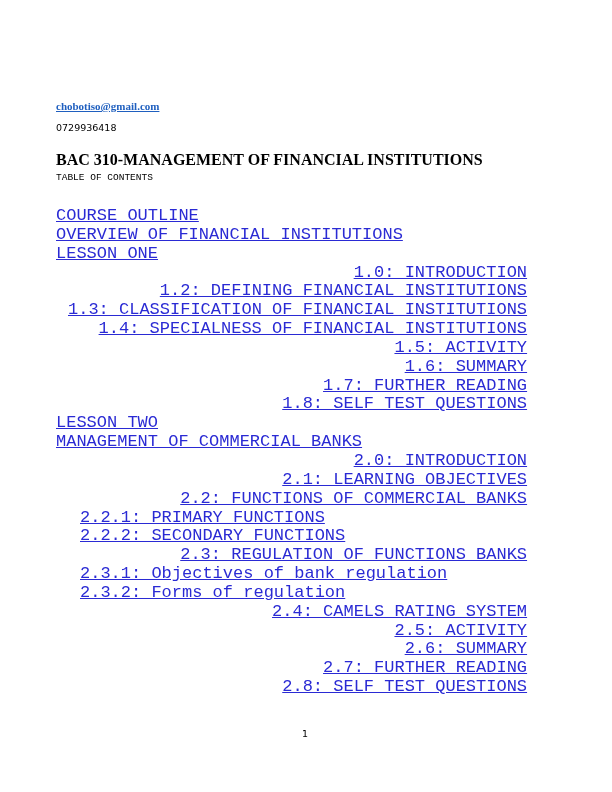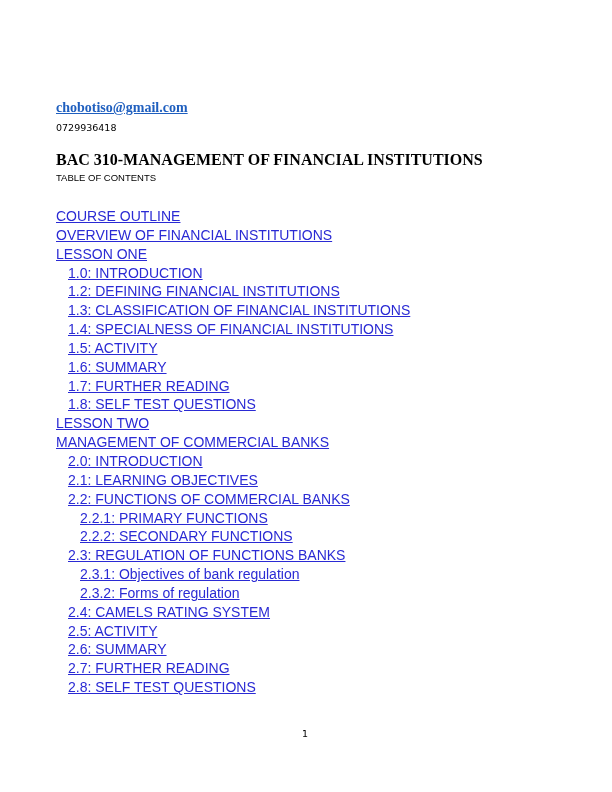--- a/index.html
+++ b/index.html
@@ -1,27 +1,27 @@
 <!DOCTYPE html>
 <html><head>
   <meta charset="utf-8">
   <style>
     html, body { margin: 0; padding: 0; background: #ffffff; }
     body { width: 612px; height: 792px; position: relative; overflow: hidden; }
     .page { position: absolute; left: 0; top: 0; width: 612px; height: 792px; background: #fff; }
     .abs { position: absolute; white-space: nowrap; }
-    .email { left: 56px; top: 100px; font-family: "Liberation Serif", serif; font-weight: bold; font-size: 14px; color: #1f5fbf; text-decoration: underline; }
+    .email { left: 56px; top: 100px; font-family: "Liberation Serif", serif; font-weight: bold; font-size: 11px; color: #1f5fbf; text-decoration: underline; }
     .phone { left: 56px; top: 122px; font-family: "DejaVu Sans", sans-serif; font-size: 9.5px; color: #000; text-align: center; }
     .title { left: 56px; top: 151px; font-family: "Liberation Serif", serif; font-weight: bold; font-size: 16px; color: #000; }
-    .toc-h { left: 56px; top: 172px; font-family: Liberation Sans, sans-serif; font-size: 9.5px; color: #000; }
+    .toc-h { left: 56px; top: 172px; font-family: Liberation Mono, monospace; font-size: 9.5px; color: #000; }
     .toc { position: absolute; left: 56px; top: 209px; margin: 0; padding: 0; list-style: none; }
-    .toc li { height: 18.85px; line-height: 14px; font-family: Liberation Sans, sans-serif; font-size: 14px; white-space: nowrap; }
+    .toc li { height: 18.85px; line-height: 14px; font-family: Liberation Mono, monospace; font-size: 17px; white-space: nowrap; }
     .toc a { color: #2a2ad4; text-decoration: underline; }
     .lvl0 { padding-left: 0; }
-    .lvl1 { padding-left: 12px; }
+    .lvl1 { padding-left: 12px; text-align: right; }
     .lvl2 { padding-left: 24px; }
     .pagenum { left: 302px; top: 728px; font-family: "DejaVu Sans", sans-serif; font-size: 9.5px; color: #000; }
   </style>
 </head>
 <body>
 
 <div class="page">
   <a class="abs email">chobotiso@gmail.com</a>
   <div class="abs phone">0729936418</div>
   <div class="abs title">BAC 310-MANAGEMENT OF FINANCIAL INSTITUTIONS</div>

